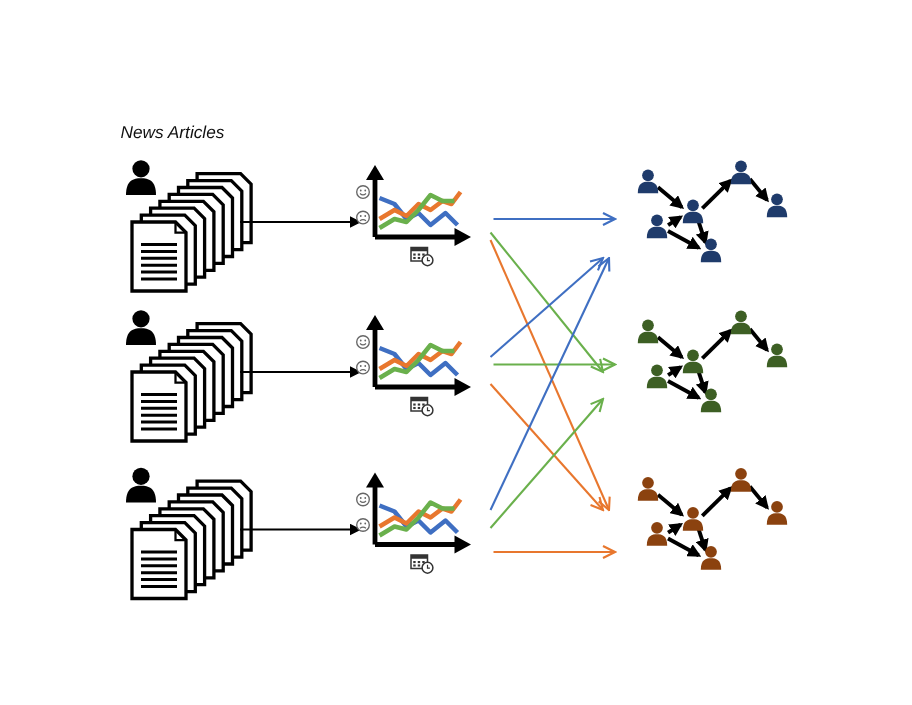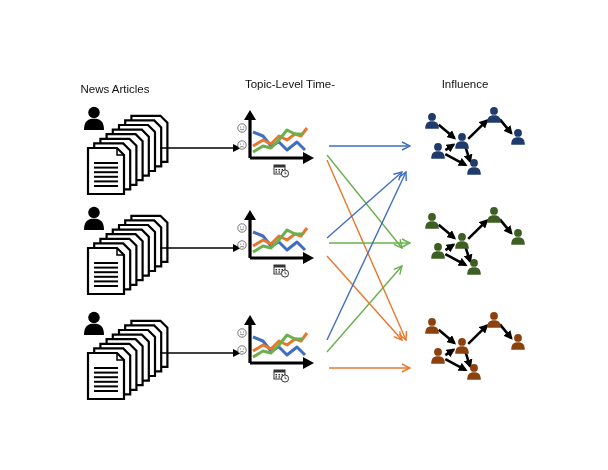--- a/index.html
+++ b/index.html
@@ -1,31 +1,29 @@
 <!DOCTYPE html>
 <html><head>
   <meta charset="utf-8">
   <style>
     html, body { margin: 0; padding: 0; background: #ffffff; }
     body { width: 608px; height: 470px; position: relative; overflow: hidden;
            font-family: "Liberation Sans", sans-serif; }
-    .col-title { position: absolute; text-align: center; font-size: 11.5px; color: #111; line-height: 14px; }
+    .col-title { position: absolute; text-align: center; font-size: 11.5px; color: #111; line-height: 14px; font-style: italic; }
     #stage { position: absolute; left: 0; top: 0; }
   </style>
 </head>
 <body>
 
 <div class="col-title" style="left:60px; top:82px; width:110px;">
   <span>News Articles</span>
 </div>
 <div class="col-title" style="left:215px; top:77px; width:150px;">
-  <div>Topic-Level Time-</div>
 </div>
 <div class="col-title" style="left:385px; top:77px; width:160px;">
-  <div>Influence</div>
 </div>
 
 <svg id="stage" width="608" height="470" viewBox="0 0 608 470">
   <defs>
     <marker id="ah-black" markerWidth="8" markerHeight="8" refX="7" refY="4" orient="auto" markerUnits="userSpaceOnUse">
       <path d="M0,0 L8,4 L0,8 Z" fill="#000"></path>
     </marker>
     <marker id="ah-open-blue" markerWidth="10" markerHeight="10" refX="9" refY="5" orient="auto" markerUnits="userSpaceOnUse">
       <path d="M1,1 L9,5 L1,9" fill="none" stroke="#3f6fc2" stroke-width="1.4"></path>
     </marker>

